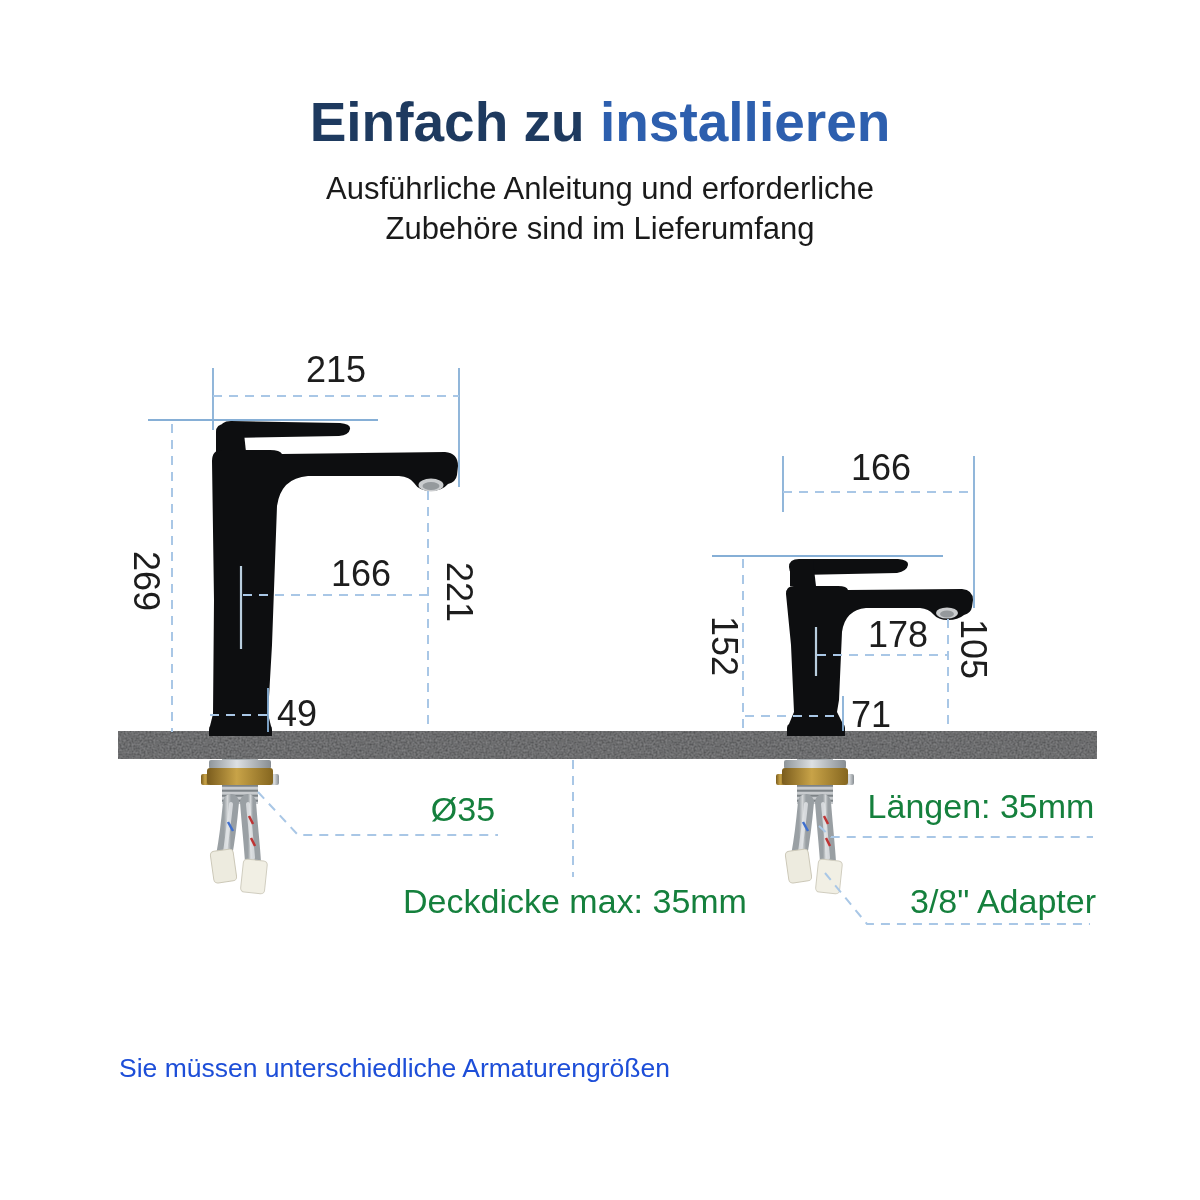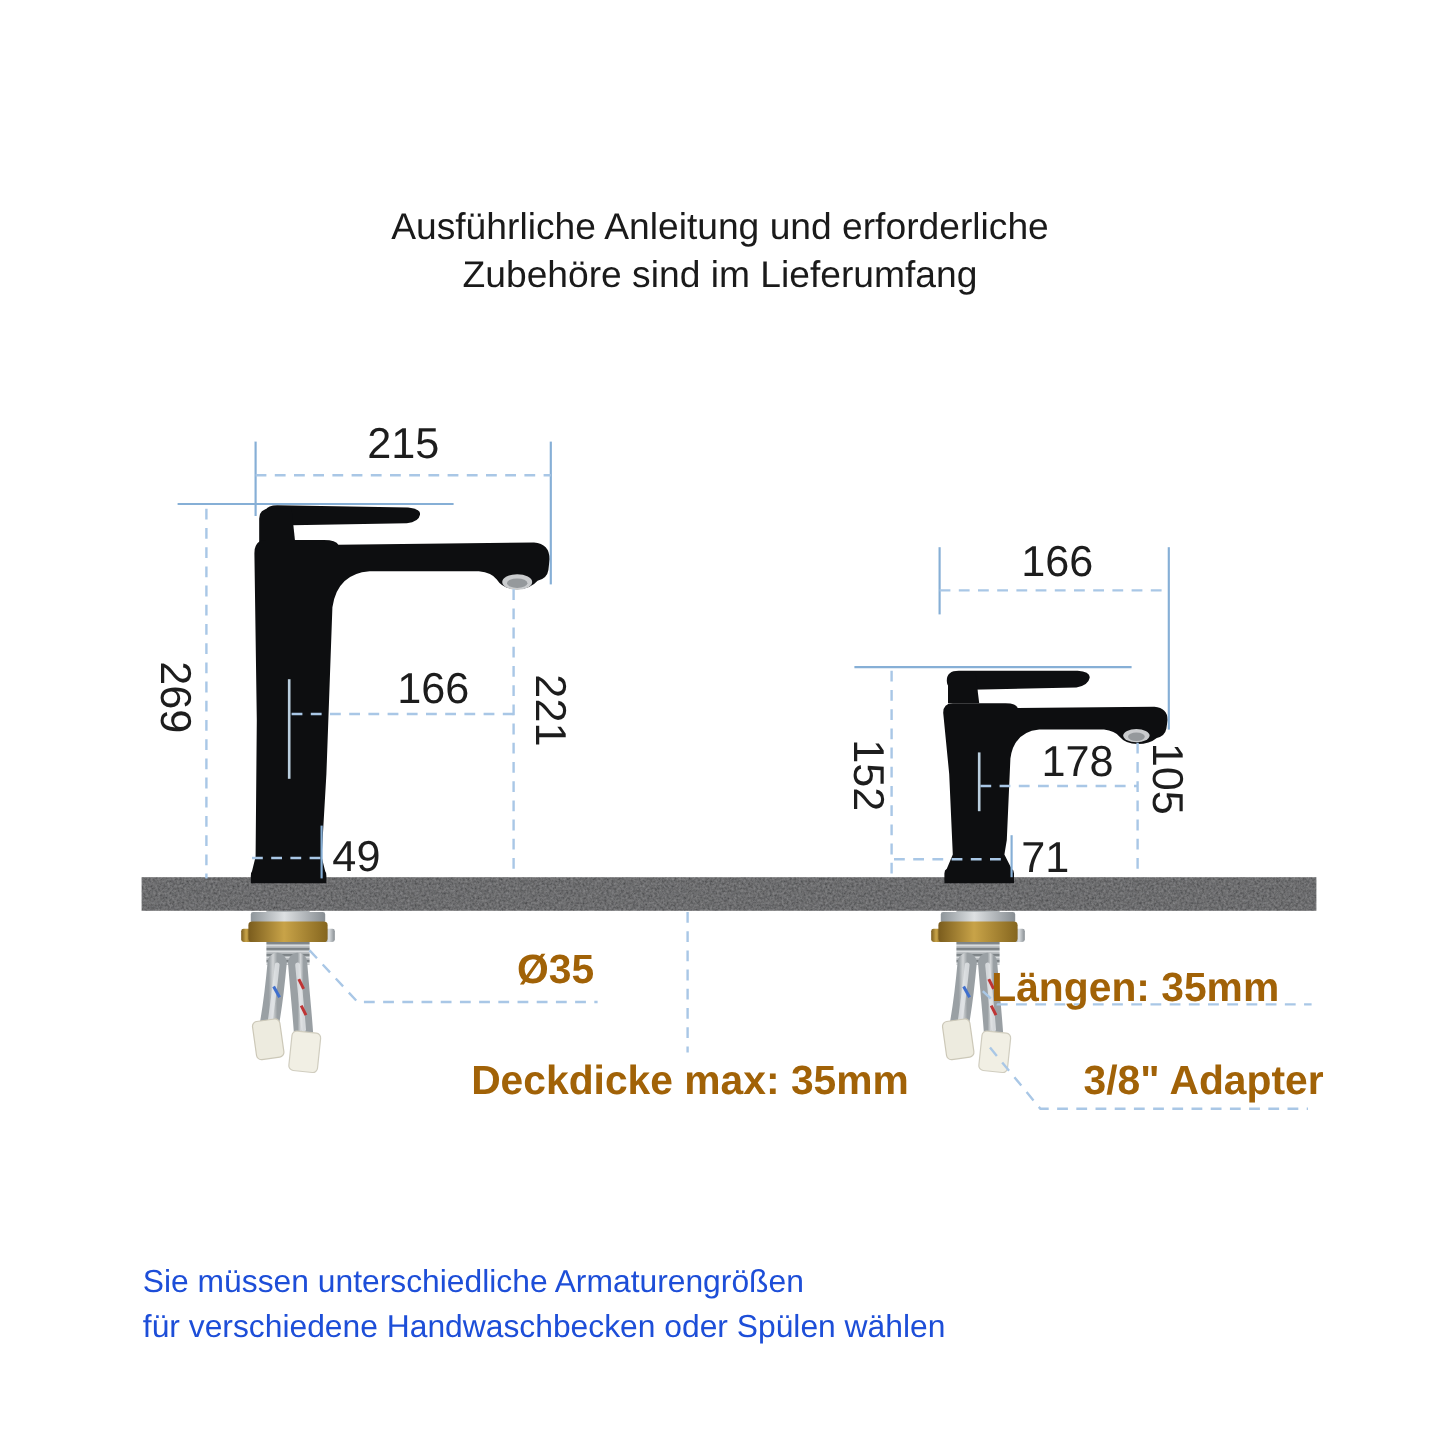--- a/index.html
+++ b/index.html
@@ -28,39 +28,40 @@
   .hose { stroke:url(#hoseg); stroke-width:16; fill:none; stroke-linecap:round; }
   .hose-sheen { stroke:#e4e6e8; stroke-width:4; fill:none; stroke-linecap:round; opacity:.8; }
   
   .dim {
     position:absolute; transform:translate(-50%,-50%);
     font-size:36px; color:#1d1d1d; white-space:nowrap; font-weight:400;
   }
   .dim.vert { transform:translate(-50%,-50%) rotate(90deg); }
   .callout {
     position:absolute; transform:translate(-50%,-50%);
-    font-size:34px; color:#a16207; white-space:nowrap; font-weight:700;
+    font-size:34px; color:#15803d; white-space:nowrap; font-weight:400;
   }
   
   .footnote {
     position:absolute; left:119px; top:1050px;
     font-size:26.5px; line-height:37px; color:#1d4ed8;
   }
   .badge {
     position:absolute; left:890px; top:1056px; width:223px; height:54px;
     display:flex; align-items:center; justify-content:center;
     background:linear-gradient(105deg, var(--badge-start,#132c52) 0%, #1d4a8c 55%, var(--badge-end,#2f63b1) 100%);
     color:#ffffff; font-size:31px; border-radius:2px;
   }
 </style>
 </head>
 <body>
 
 <div class="stage">
 
+  <div class="title"><span class="t1">Einfach zu </span><span class="t2">installieren</span></div>
   <div class="subtitle">
     <div>Ausführliche Anleitung und erforderliche</div>
     <div>Zubehöre sind im Lieferumfang</div>
   </div>
 
   <svg class="diagram-svg" viewBox="0 0 1200 1200">
     <defs>
       <pattern id="thr" width="8" height="5" patternUnits="userSpaceOnUse">
         <rect width="8" height="5" fill="#aeb3b6"></rect>
         <rect width="8" height="1.6" y="0" fill="#7d8387"></rect>
@@ -171,21 +172,20 @@
   <div class="dim" style="left:297px; top:714px;">49</div>
 
   <div class="dim" style="left:881px; top:468px;">166</div>
   <div class="dim vert" style="left:724px; top:646px;">152</div>
   <div class="dim" style="left:898px; top:635px;">178</div>
   <div class="dim vert" style="left:973px; top:649px;">105</div>
   <div class="dim" style="left:871px; top:715px;">71</div>
 
   <div class="callout" style="left:463px; top:809px;">Ø35</div>
   <div class="callout" style="left:575px; top:901px;">Deckdicke max: 35mm</div>
-  <div class="callout" style="left:946px; top:806px;margin-top:18px;">Längen: 35mm</div>
+  <div class="callout" style="left:981px; top:806px;">Längen: 35mm</div>
   <div class="callout" style="left:1003px; top:901px;">3/8" Adapter</div>
 
   <div class="footnote">
     <div>Sie müssen unterschiedliche Armaturengrößen</div>
-    <div>für verschiedene Handwaschbecken oder Spülen wählen</div>
   </div>
 
 </div>
 
 </body></html>

